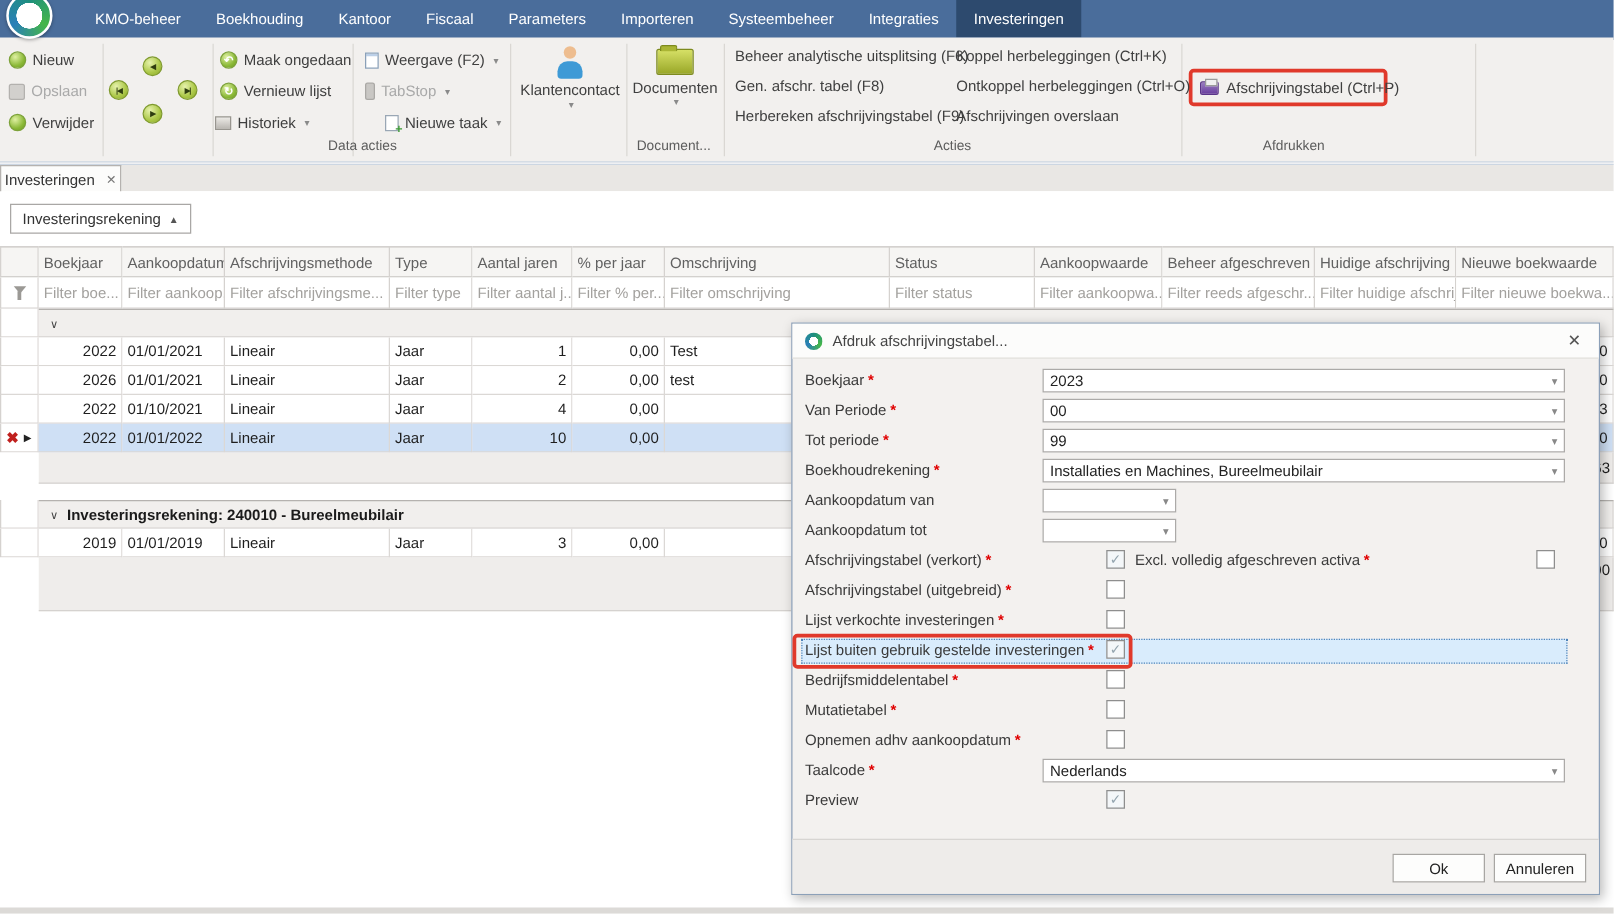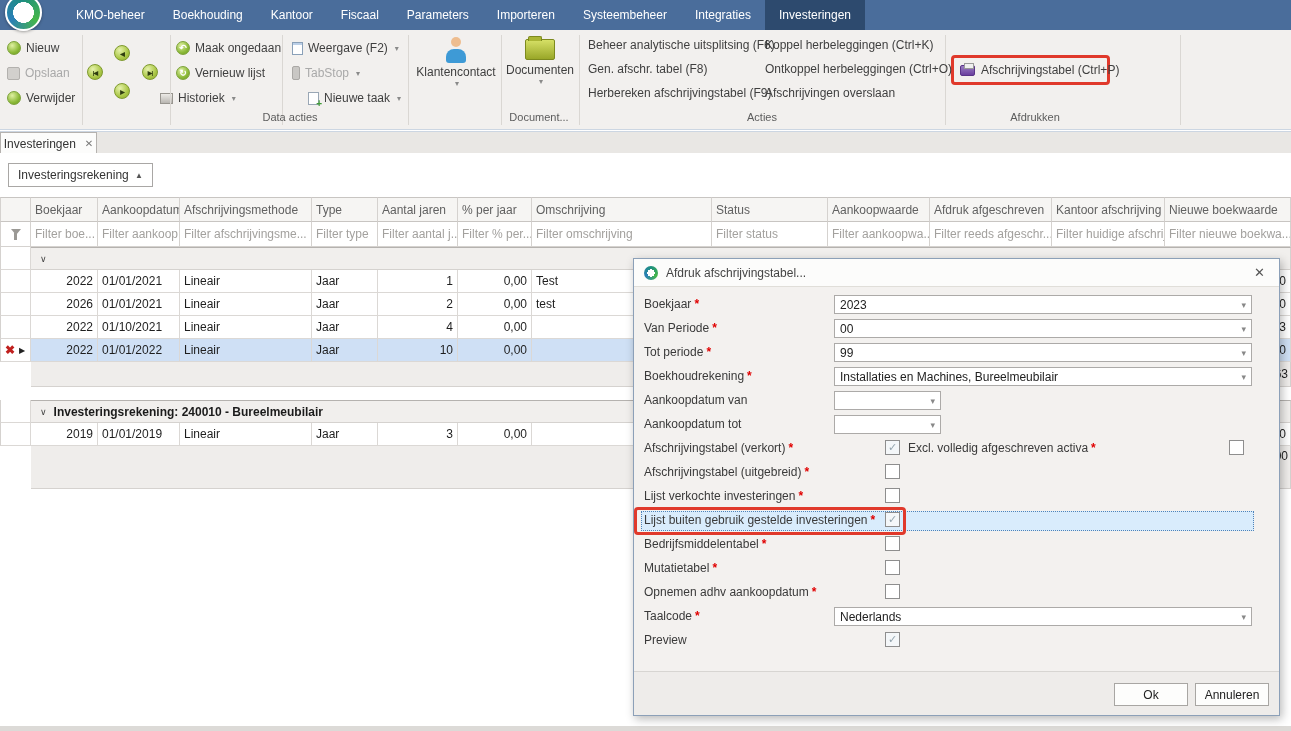--- a/index.html
+++ b/index.html
@@ -146,21 +146,21 @@
     <div class="navbtn" style="left:114px; top:53px;">▶</div>
 
     <div class="rbtn" style="left:176px; top:8px;">
       <span class="ic-circle">↶</span>
       <span>Maak ongedaan</span>
     </div>
     <div class="rbtn" style="left:176px; top:33px;">
       <span class="ic-circle">↻</span>
       <span>Vernieuw lijst</span>
     </div>
-    <div class="rbtn" style="left:160px; top:58px;text-align:center;">
+    <div class="rbtn" style="left:172px; top:58px;text-align:center;">
       <span class="ic-box"></span>
       <span>Historiek</span>
       <span class="chev">▾</span>
     </div>
 
     <div class="rbtn" style="left:292px; top:8px;">
       <span class="ic-doc"></span>
       <span>Weergave (F2)</span>
       <span class="chev">▾</span>
     </div>
@@ -229,22 +229,22 @@
           <div class="hcell" style="width: 31px;"></div>
           <div class="hcell" style="width: 67px;">Boekjaar</div>
           <div class="hcell" style="width: 82px;">Aankoopdatum</div>
           <div class="hcell" style="width: 132px;">Afschrijvingsmethode</div>
           <div class="hcell" style="width: 66px;">Type</div>
           <div class="hcell" style="width: 80px;">Aantal jaren</div>
           <div class="hcell" style="width: 74px;">% per jaar</div>
           <div class="hcell" style="width: 180px;">Omschrijving</div>
           <div class="hcell" style="width: 116px;">Status</div>
           <div class="hcell" style="width: 102px;">Aankoopwaarde</div>
-          <div class="hcell" style="width: 122px;">Afdruk afgeschreven</div>
-          <div class="hcell" style="width: 113px;">Kantoor afschrijving</div>
+          <div class="hcell" style="width: 122px;">Beheer afgeschreven</div>
+          <div class="hcell" style="width: 113px;">Huidige afschrijving</div>
           <div class="hcell" style="width: 126px;">Nieuwe boekwaarde</div>
         </div>
         <div class="grow">
           <div class="fcell" style="width: 31px; justify-content: center;">
             <span class="funnel"></span>
           </div>
           <div class="fcell" style="width: 67px;">Filter boe...</div>
           <div class="fcell" style="width: 82px;">Filter aankoop...</div>
           <div class="fcell" style="width: 132px;">Filter afschrijvingsme...</div>
           <div class="fcell" style="width: 66px;">Filter type</div>

